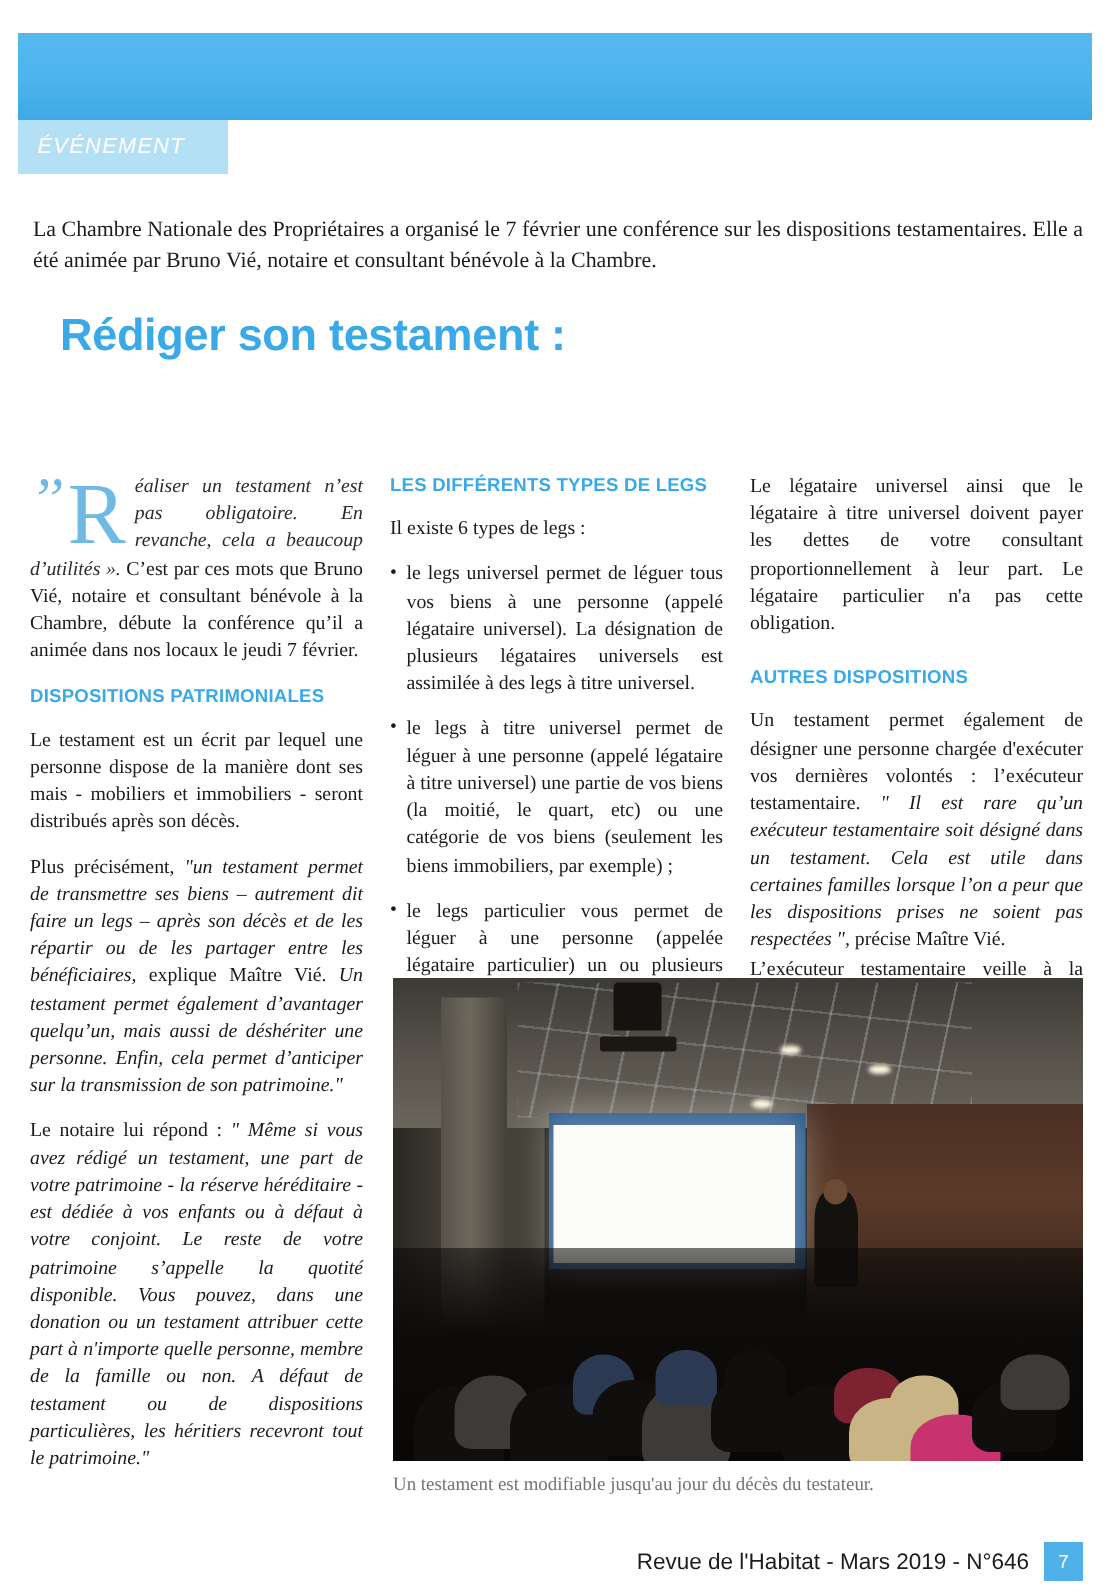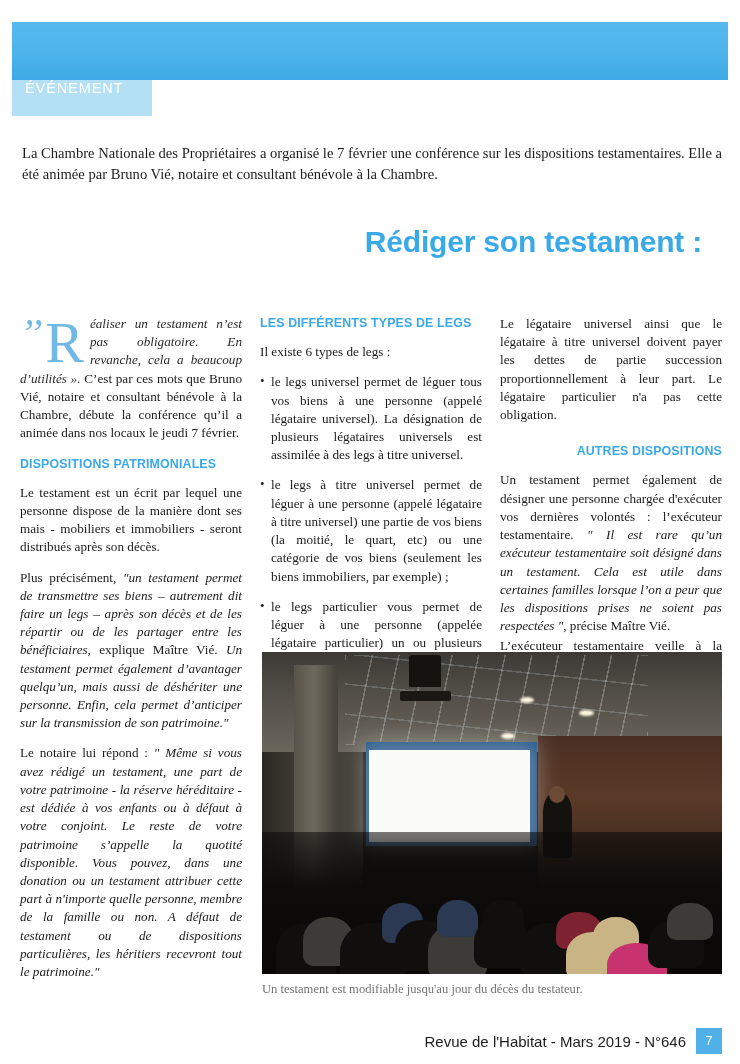--- a/index.html
+++ b/index.html
@@ -26,21 +26,22 @@
     background: linear-gradient(180deg, #55b9ef 0%, #4db4ec 55%, #3ea9e6 100%);
   }
   .rubric {
     position: absolute;
     left: 12px;
     top: 80px;
     width: 140px;
     height: 36px;
     background: #b4e0f6;
     display: flex;
-    align-items: flex-start;
+    align-items: center;
+    font-style: italic;
   }
   .rubric-label {
     color: #ffffff;
     font-family: "Liberation Sans", sans-serif;
     font-size: 14.5px;
     letter-spacing: 0.9px;
     padding-left: 13px;
     font-weight: 400;
   }
 
@@ -53,23 +54,23 @@
     font-size: 14.6px;
     line-height: 1.42;
     text-align: justify;
     color: #1c1c1c;
   }
 
   
   .title {
     position: absolute;
     left: 40px;
-    top: 224px;
+    top: 206px;
     width: 662px;
-    text-align: right;
+    text-align: left;
     font-family: "Liberation Sans", sans-serif;
     font-weight: bold;
     font-size: 30px;
     line-height: 1.23;
     color: #3aa9e8;
     letter-spacing: -0.2px;
   }
   .title-line { display: block; }
   .title-line.l2 { padding-left: 26px; }
 
@@ -88,21 +89,21 @@
 
   .sec-head {
     font-family: "Liberation Sans", sans-serif;
     font-weight: bold;
     font-size: 12.4px;
     color: #3aa9e8;
     letter-spacing: 0.15px;
     margin: 0 0 11px 0;
     text-align: left;
   }
-  .sec-head.spaced { margin-top: 19px; text-align: right; }
+  .sec-head.spaced { margin-top: 19px; }
 
   p {
     margin: 0 0 12px 0;
   }
   p.tight { margin-bottom: 2px; }
 
   .ital { font-style: italic; }
 
   
   .dropcap-block {
@@ -348,21 +349,21 @@
     </li>
     <li>
       <span class="bullet">•</span>
       <span>le legs particulier vous permet de léguer à une personne (appelée légataire particulier) un ou plusieurs biens déterminés (un bijou par exemple).</span>
     </li>
   </ul>
 </div>
 
 <div class="col" id="col3">
 
-  <p>Le légataire universel ainsi que le légataire à titre universel doivent payer les dettes de partie succession proportionnellement à leur part. Le légataire particulier n'a pas cette obligation.</p>
+  <p>Le légataire universel ainsi que le légataire à titre universel doivent payer les dettes de votre consultant proportionnellement à leur part. Le légataire particulier n'a pas cette obligation.</p>
 
   <p class="sec-head spaced">AUTRES DISPOSITIONS</p>
 
   <p class="tight"><span>Un testament permet également de désigner une personne chargée d'exécuter vos dernières volontés : l’exécuteur testamentaire. </span><span class="ital">" Il est rare qu’un exécuteur testamentaire soit désigné dans un testament. Cela est utile dans certaines familles lorsque l’on a peur que les dispositions prises ne soient pas respectées "</span><span>, précise Maître Vié.</span></p>
 
   <p>L’exécuteur testamentaire veille à la bonne exécution du testament.</p>
 </div>
 
 <div class="photo-wrap">
   <div class="photo">

